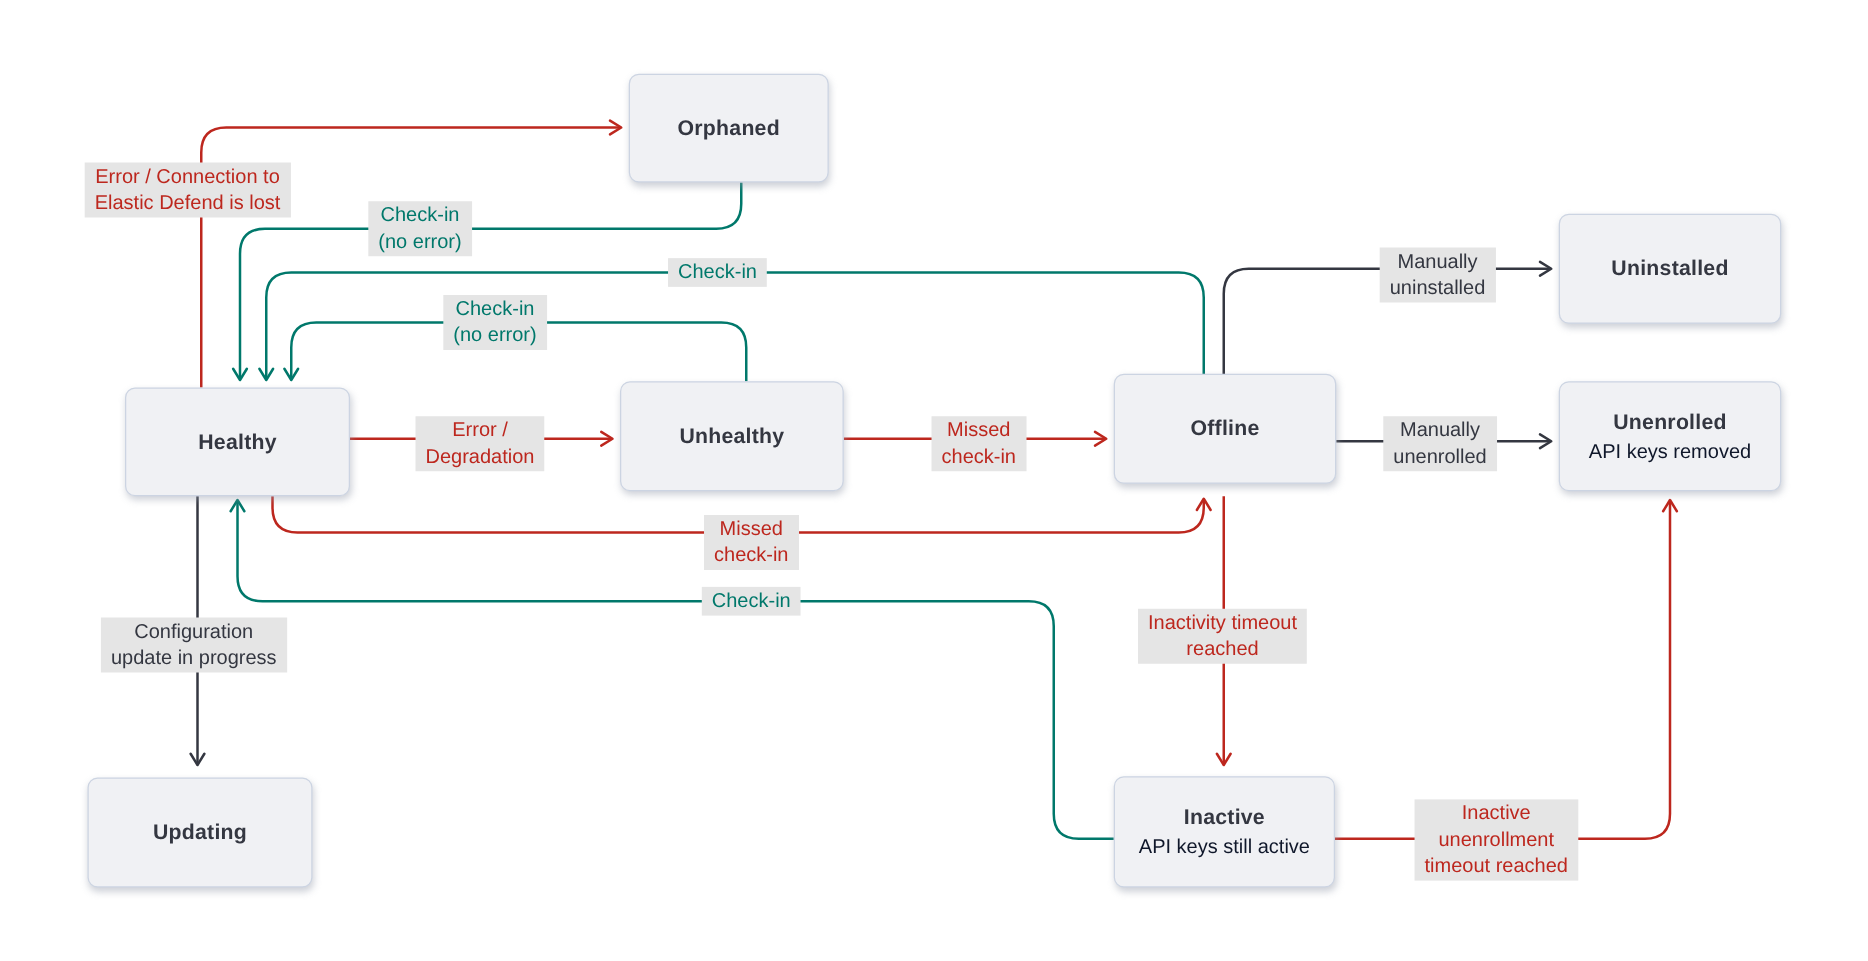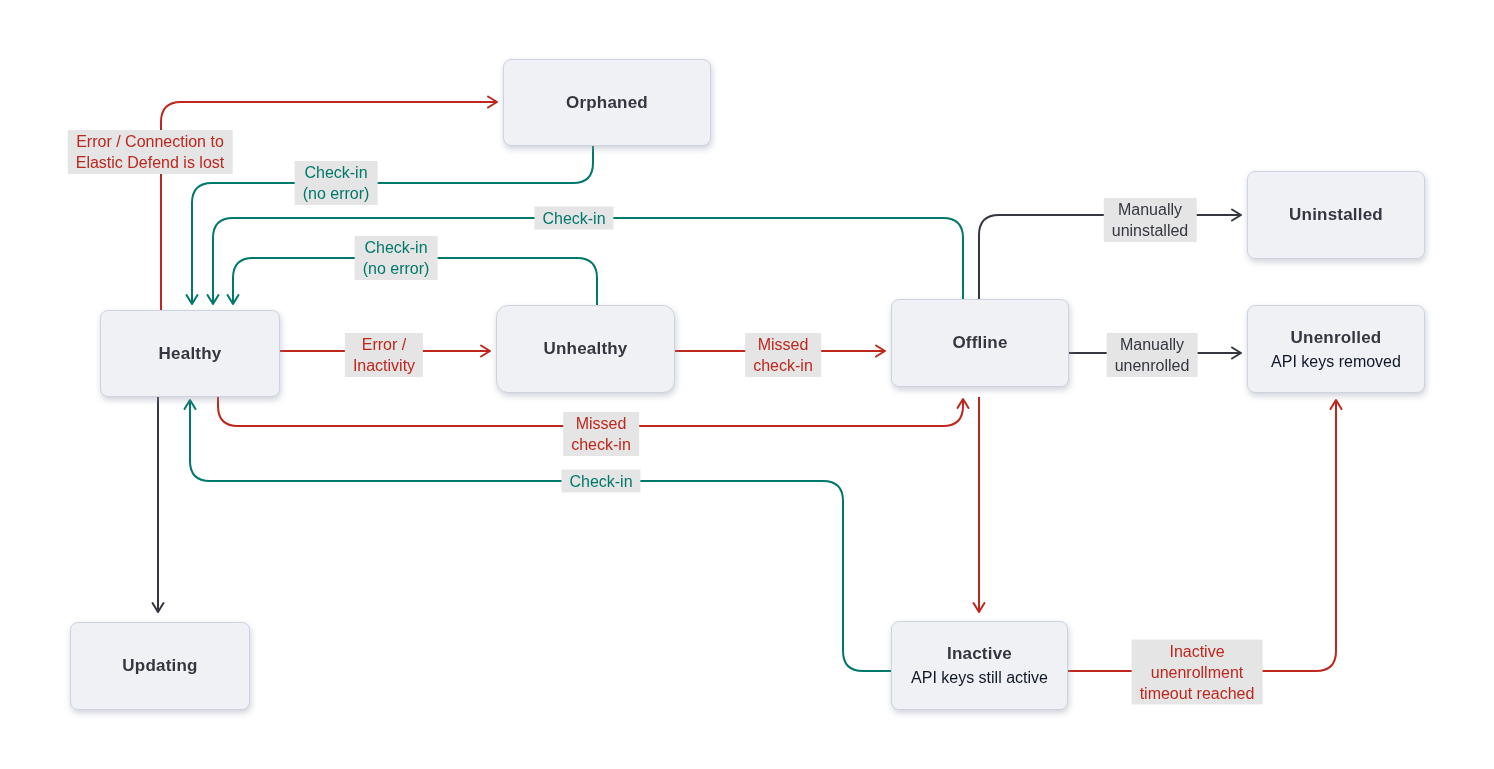--- a/index.html
+++ b/index.html
@@ -66,56 +66,64 @@
     </div>
     <div class="elabel" style="left: 574px; top: 218px; color: rgb(0, 120, 107);">
       <div>Check-in</div>
     </div>
     <div class="elabel" style="left: 396px; top: 258px; color: rgb(0, 120, 107);">
       <div>Check-in</div>
       <div>(no error)</div>
     </div>
     <div class="elabel" style="left: 384px; top: 355px; color: rgb(189, 39, 30);">
       <div>Error /</div>
-      <div>Inactivity</div>
+      <div>Degradation</div>
     </div>
     <div class="elabel" style="left: 783px; top: 355px; color: rgb(189, 39, 30);">
       <div>Missed</div>
       <div>check-in</div>
     </div>
     <div class="elabel" style="left: 1150px; top: 220px; color: rgb(52, 55, 65);">
       <div>Manually</div>
       <div>uninstalled</div>
     </div>
     <div class="elabel" style="left: 1152px; top: 355px; color: rgb(52, 55, 65);">
       <div>Manually</div>
       <div>unenrolled</div>
     </div>
     <div class="elabel" style="left: 601px; top: 434px; color: rgb(189, 39, 30);">
       <div>Missed</div>
       <div>check-in</div>
     </div>
     <div class="elabel" style="left: 601px; top: 481px; color: rgb(0, 120, 107);">
       <div>Check-in</div>
     </div>
+    <div class="elabel" style="left: 155px; top: 516px; color: rgb(52, 55, 65);">
+      <div>Configuration</div>
+      <div>update in progress</div>
+    </div>
+    <div class="elabel" style="left: 978px; top: 509px; color: rgb(189, 39, 30);">
+      <div>Inactivity timeout</div>
+      <div>reached</div>
+    </div>
     <div class="elabel" style="left: 1197px; top: 672px; color: rgb(189, 39, 30);">
       <div>Inactive</div>
       <div>unenrollment</div>
       <div>timeout reached</div>
     </div>
-    <div class="node" style="left: 503px; top: 59px; width: 208px; height: 87px;">
+    <div class="node" style="left: 503px; top: 59px; width: 160px; height: 87px;">
       <div class="node-title">Orphaned</div>
     </div>
     <div class="node" style="left: 1247px; top: 171px; width: 178px; height: 88px;">
       <div class="node-title">Uninstalled</div>
     </div>
     <div class="node" style="left: 100px; top: 310px; width: 180px; height: 87px; text-align: right;">
       <div class="node-title">Healthy</div>
     </div>
-    <div class="node" style="left: 496px; top: 305px; width: 179px; height: 88px; border-radius: 12px;">
+    <div class="node" style="left: 496px; top: 305px; width: 179px; height: 88px;">
       <div class="node-title">Unhealthy</div>
     </div>
     <div class="node" style="left: 891px; top: 299px; width: 178px; height: 88px;">
       <div class="node-title">Offline</div>
     </div>
     <div class="node" style="left: 1247px; top: 305px; width: 178px; height: 88px;">
       <div class="node-title">Unenrolled</div>
       <div class="node-sub">API keys removed</div>
     </div>
     <div class="node" style="left: 70px; top: 622px; width: 180px; height: 88px;">

